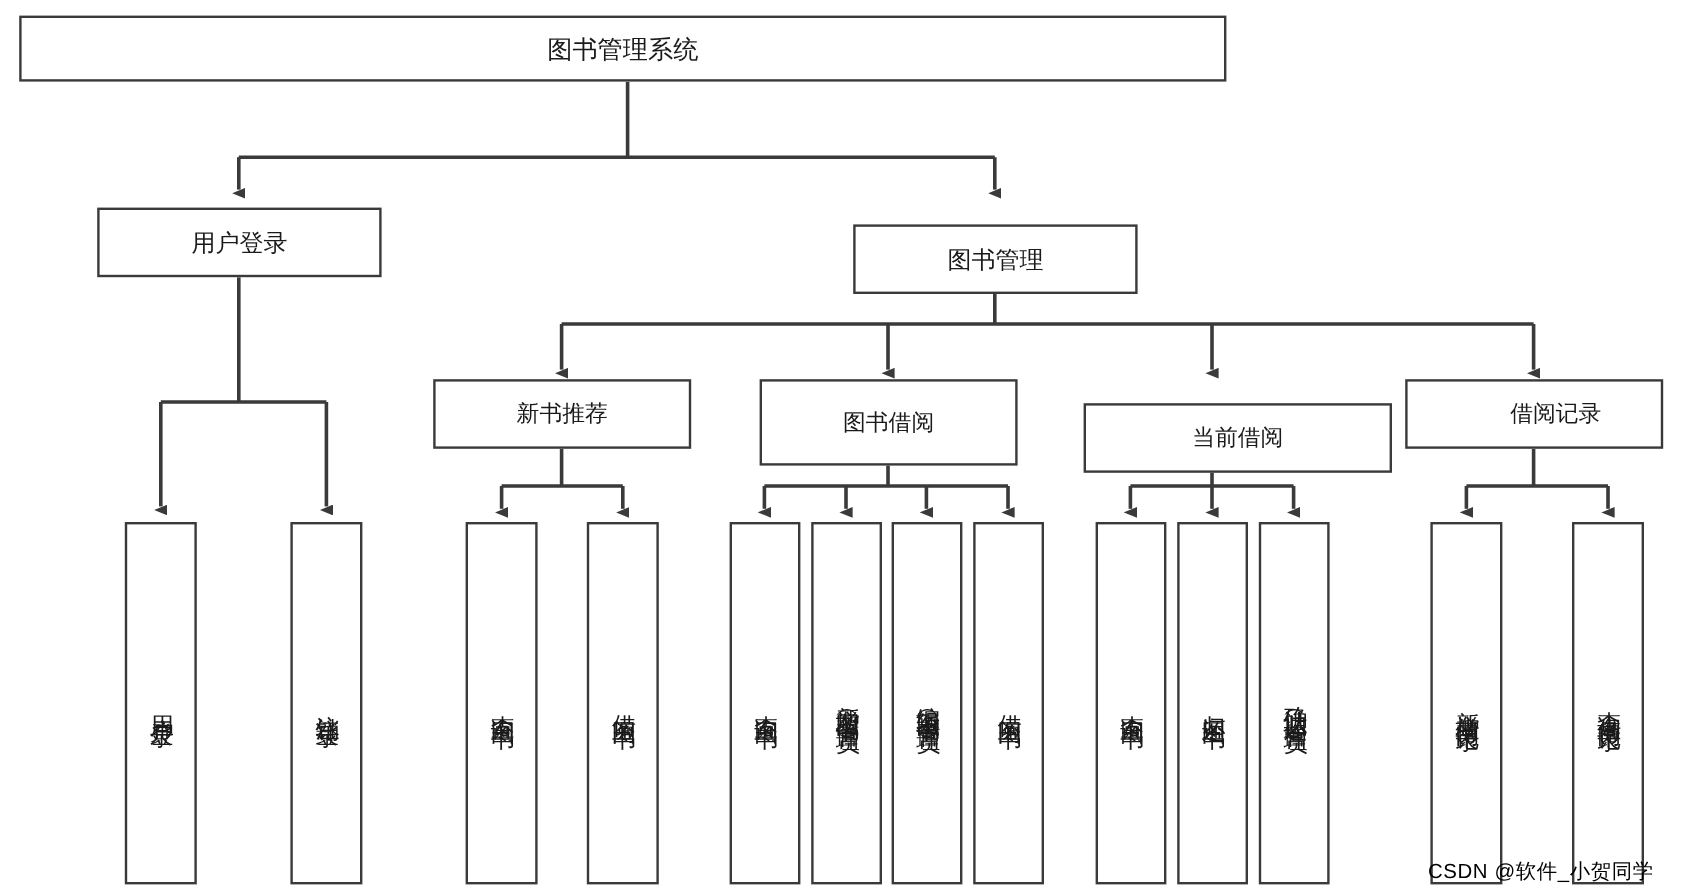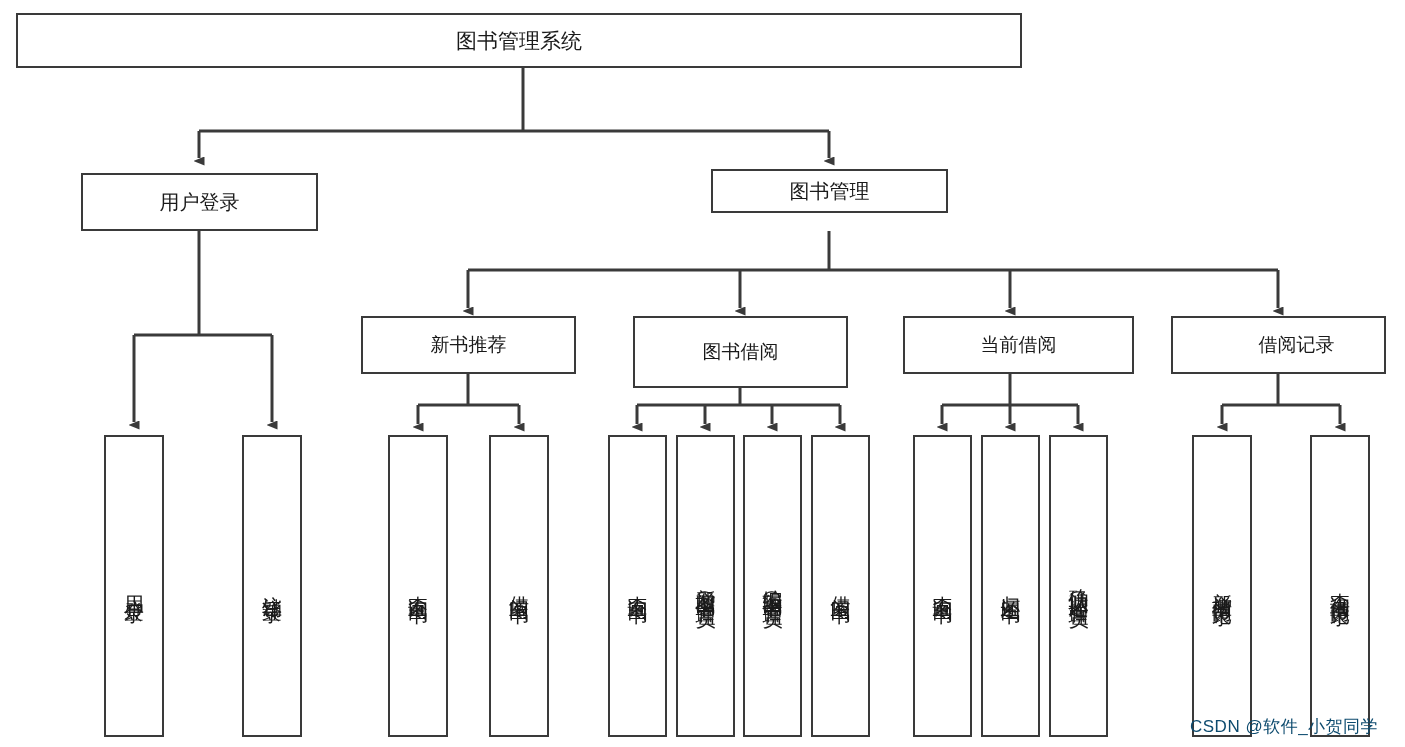--- a/index.html
+++ b/index.html
@@ -55,21 +55,21 @@
     white-space: nowrap;
   }
   .node.leaf .vtext {
     writing-mode: vertical-rl;
     text-orientation: upright;
     display: block;
   }
   .watermark {
     position: absolute;
     font-size: 17px;
-    color: #0c4a6e;
+    color: #000000;
     letter-spacing: 0.5px;
     white-space: nowrap;
     user-select: none;
   }
 </style>
 </head>
 <body>
 
 <div id="canvas">
 
@@ -123,31 +123,31 @@
     </g>
   </svg>
 
   <div class="node root" style="left:16px; top:13px; width:1006px; height:55px;">
     <span>图书管理系统</span>
   </div>
 
   <div class="node lvl1" style="left:81px; top:173px; width:237px; height:58px;">
     <span>用户登录</span>
   </div>
-  <div class="node lvl1" style="left:711px; top:169px; width:237px; height:44px;">
+  <div class="node lvl1" style="left:711px; top:187px; width:237px; height:58px;">
     <span>图书管理</span>
   </div>
 
   <div class="node lvl2" style="left:361px; top:316px; width:215px; height:58px;text-align:center;">
     <span>新书推荐</span>
   </div>
   <div class="node lvl2" style="left:633px; top:316px; width:215px; height:72px;">
     <span>图书借阅</span>
   </div>
-  <div class="node lvl2" style="left:903px; top:316px; width:231px; height:58px;">
+  <div class="node lvl2" style="left:903px; top:336px; width:257px; height:58px;">
     <span>当前借阅</span>
   </div>
   <div class="node lvl2" style="left:1171px; top:316px; width:215px; height:58px;padding-left:36px;">
     <span>借阅记录</span>
   </div>
 
   <div class="node leaf" style="left:104px; top:435px; width:60px; height:302px;">
     <span class="vtext">用户登录</span>
   </div>
   <div class="node leaf" style="left:242px; top:435px; width:60px; height:302px;">

